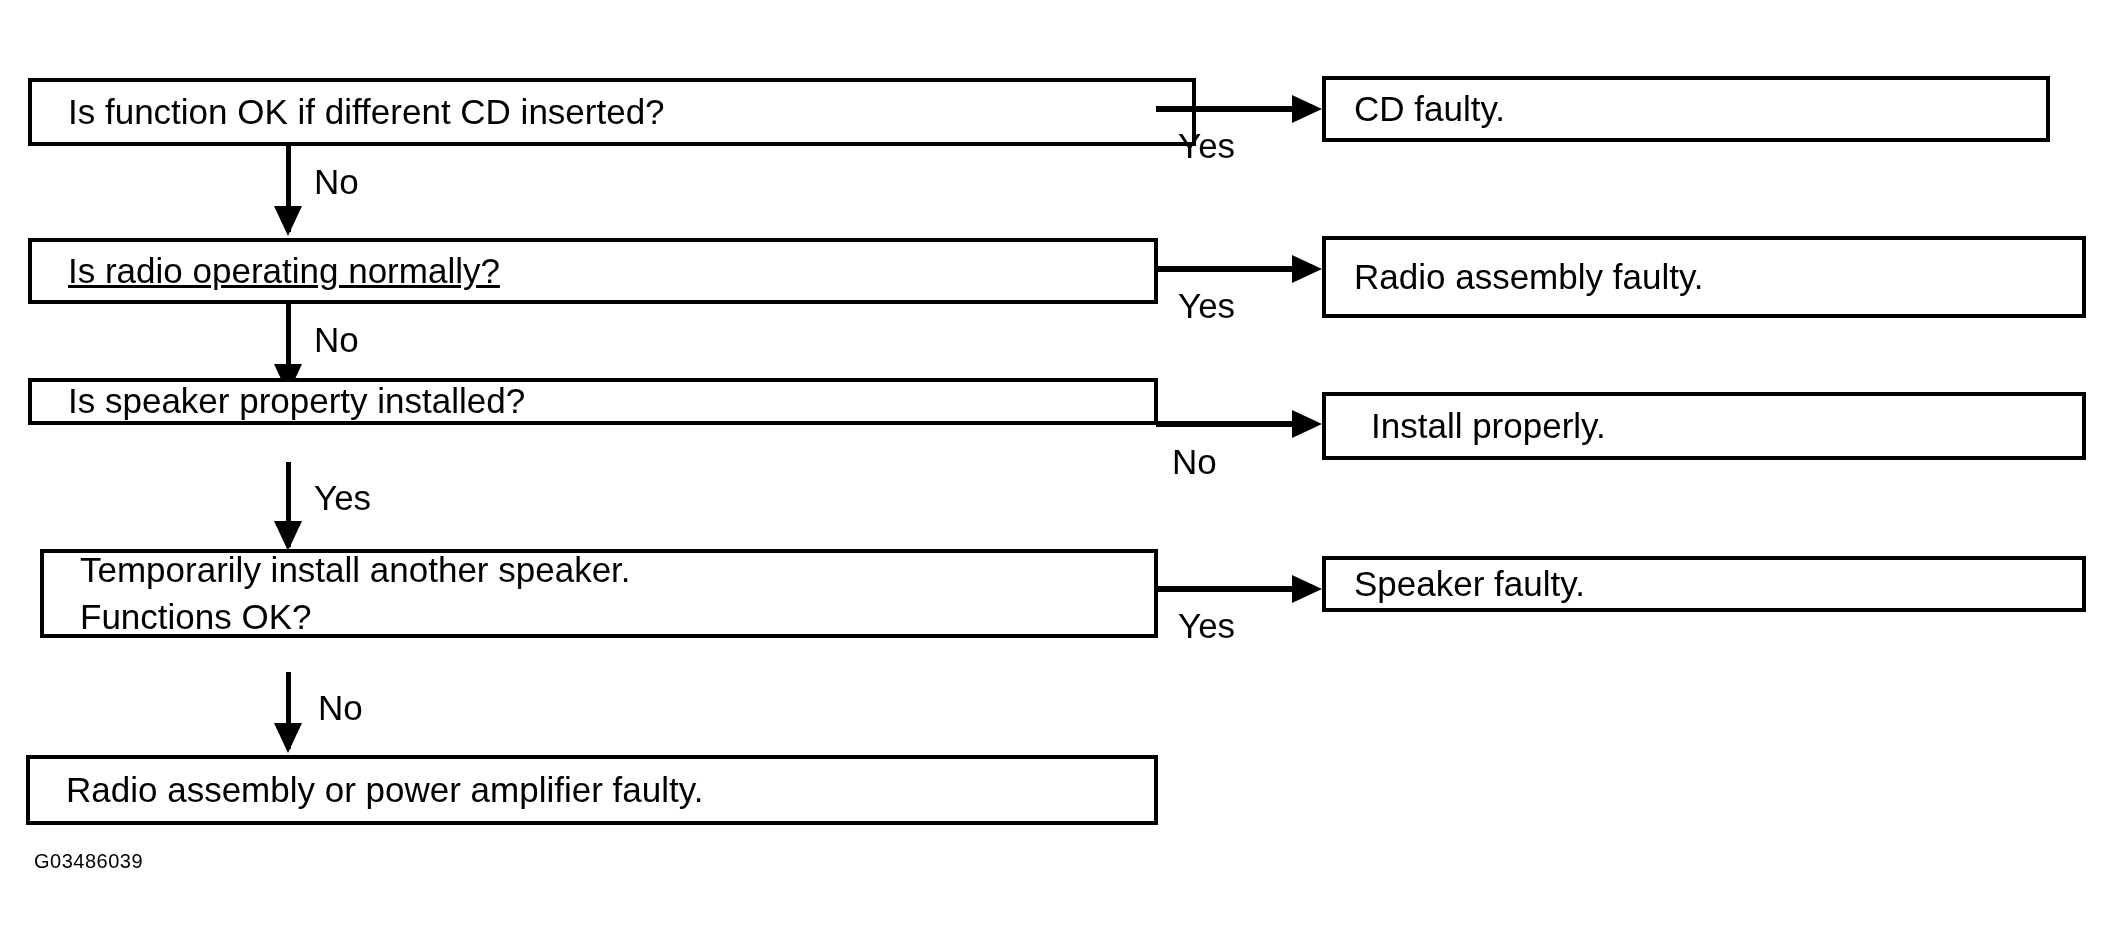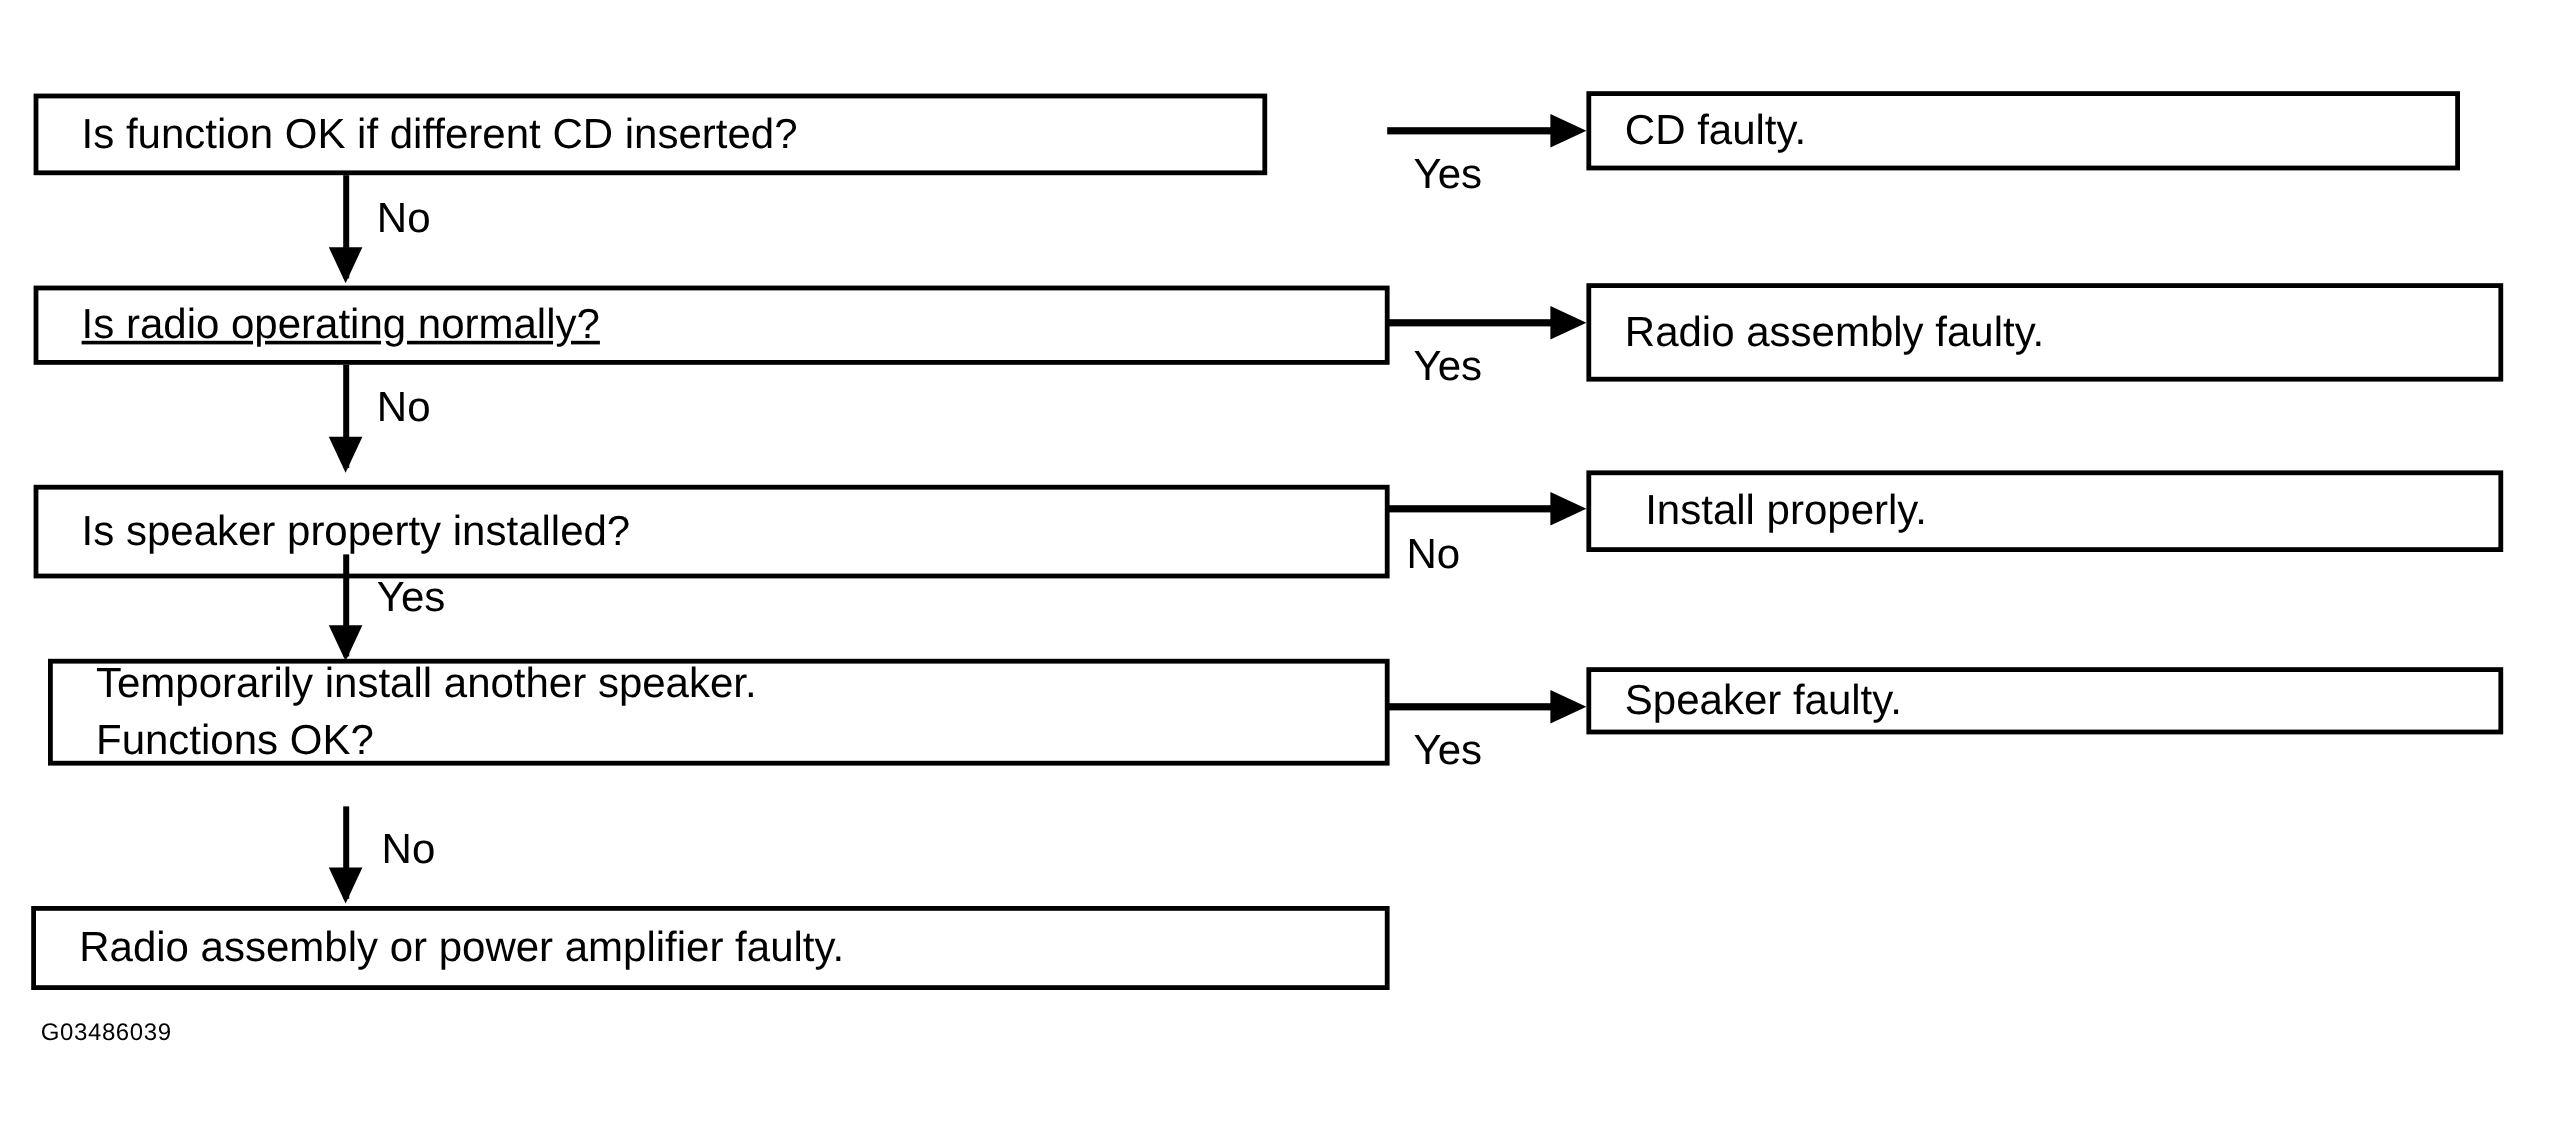--- a/index.html
+++ b/index.html
@@ -67,41 +67,41 @@
   }
   .footnote {
     position: absolute;
     left: 34px;
     top: 850px;
     font-size: 20px;
     letter-spacing: 0.5px;
   }
 
   
-  .q1 { left: 28px;  top: 78px;  width: 1028px; height: 68px; }
+  .q1 { left: 28px;  top: 78px;  width: 1168px; height: 68px; }
   .r1 { left: 1322px; top: 76px; width: 728px;  height: 66px; }
   .h1  { left: 1156px; top: 106px; width: 140px; }
   .hh1 { left: 1292px; top: 95px; }
   .hl1 { left: 1178px; top: 126px; }
   .v1  { left: 286px; top: 146px; height: 86px; }
   .vh1 { left: 274px; top: 206px; }
   .vl1 { left: 314px; top: 162px; }
 
   
   .q2 { left: 28px;  top: 238px; width: 1130px; height: 66px; text-decoration: underline; }
   .r2 { left: 1322px; top: 236px; width: 764px; height: 82px; }
   .h2  { left: 1156px; top: 266px; width: 140px; }
   .hh2 { left: 1292px; top: 255px; }
   .hl2 { left: 1178px; top: 286px; }
   .v2  { left: 286px; top: 304px; height: 86px; }
   .vh2 { left: 274px; top: 364px; }
   .vl2 { left: 314px; top: 320px; }
 
   
-  .q3 { left: 28px;  top: 404px; width: 1130px; height: 78px; }
+  .q3 { left: 28px;  top: 378px; width: 1130px; height: 47px; }
   .r3 { left: 1322px; top: 392px; width: 764px; height: 68px; padding-left: 17px; }
   .h3  { left: 1156px; top: 421px; width: 140px; }
   .hh3 { left: 1292px; top: 410px; }
   .hl3 { left: 1172px; top: 442px; }
   .v3  { left: 286px; top: 462px; height: 85px; }
   .vh3 { left: 274px; top: 521px; }
   .vl3 { left: 314px; top: 478px; }
 
   
   .q4 { left: 40px;  top: 549px; width: 1118px; height: 89px; }

